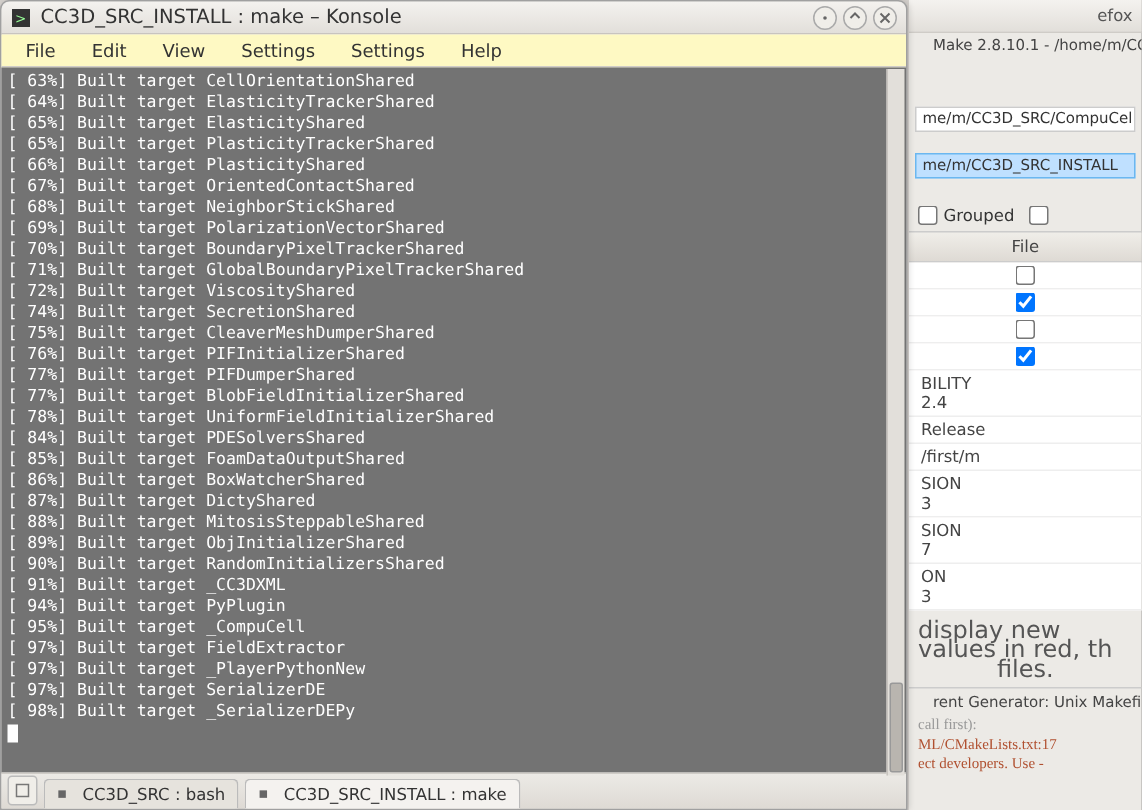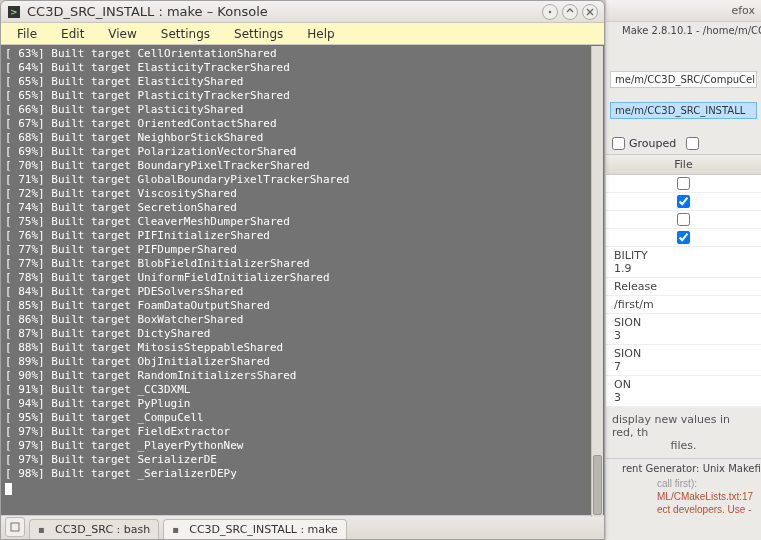--- a/index.html
+++ b/index.html
@@ -98,22 +98,22 @@
   }
   .bg-right .hdr { height:22px;background:linear-gradient(#f4f2ef,#e2dfda);display:flex;align-items:center;justify-content:flex-end;padding:0 6px;font-size:11px;color:#555;border-bottom:1px solid #cfccc7;}
   .bg-right .sub { padding:3px 16px;font-size:10px;color:#444;white-space:nowrap;overflow:hidden; }
   .bg-right .pathrow { background:#fff;border:1px solid #ccc;margin:14px 4px;padding:2px 4px;font-size:10px;color:#333;white-space:nowrap;overflow:hidden;}
   .bg-right .pathrow.sel { background:#bfe0ff;border-color:#6bb7f0;}
   .bg-right .chkrow { display:flex;align-items:flex-start;gap:4px;padding:4px 6px;font-size:11px;color:#333;}
   .bg-right .chkrow input { margin:0;}
   .bg-right .colhdr { background:linear-gradient(#f0eee9,#dedad4);border-top:1px solid #ccc;border-bottom:1px solid #ccc;text-align:center;font-size:11px;padding:3px 0;}
   .bg-right .valcell { display:flex;justify-content:center;padding:2px 0;border-bottom:1px solid #eee;background:#fff;}
   .bg-right .kv { display:flex;justify-content:space-between;padding:2px 8px;background:#fff;border-bottom:1px solid #eee;font-size:11px;flex-direction:column;}
-  .bg-right .note { padding:6px 6px;font-size:11px;color:#555;line-height:13px; }
-  .bg-right .mono { font-family:Liberation Sans, sans-serif;font-size:10px;color:#b05030;padding:0 6px;line-height:13px;margin-left:45px;}
+  .bg-right .note { padding:6px 6px;font-size:16px;color:#555;line-height:13px; }
+  .bg-right .mono { font-family:Liberation Serif, serif;font-size:10px;color:#b05030;padding:0 6px;line-height:13px;}
   .bg-right .mono .grey { color:#999;}
 </style>
 </head>
 <body>
 
 <div class="bg-right">
   <div class="hdr">
     <span>efox</span>
   </div>
   <div class="sub">Make 2.8.10.1 - /home/m/CC3</div>
@@ -133,21 +133,21 @@
       <input type="checkbox" checked="" style="">
     </div>
   <div class="valcell">
       <input type="checkbox" style="">
     </div>
   <div class="valcell">
       <input type="checkbox" checked="" style="">
     </div>
   <div class="kv">
       <span>BILITY</span>
-      <span>1.9</span>
+      <span>2.4</span>
     </div>
   <div class="kv">
       <span></span>
       <span>Release</span>
     </div>
   <div class="kv">
       <span></span>
       <span>/first/m</span>
     </div>
   <div class="kv">

